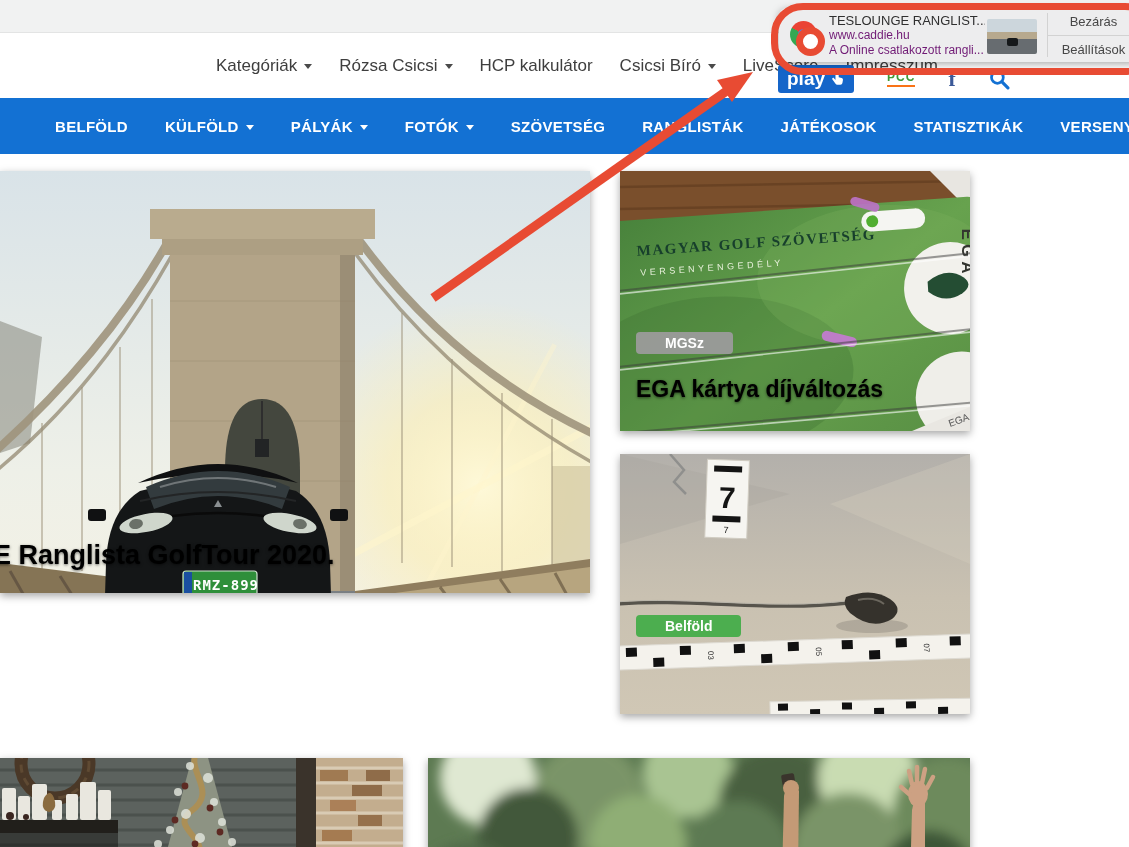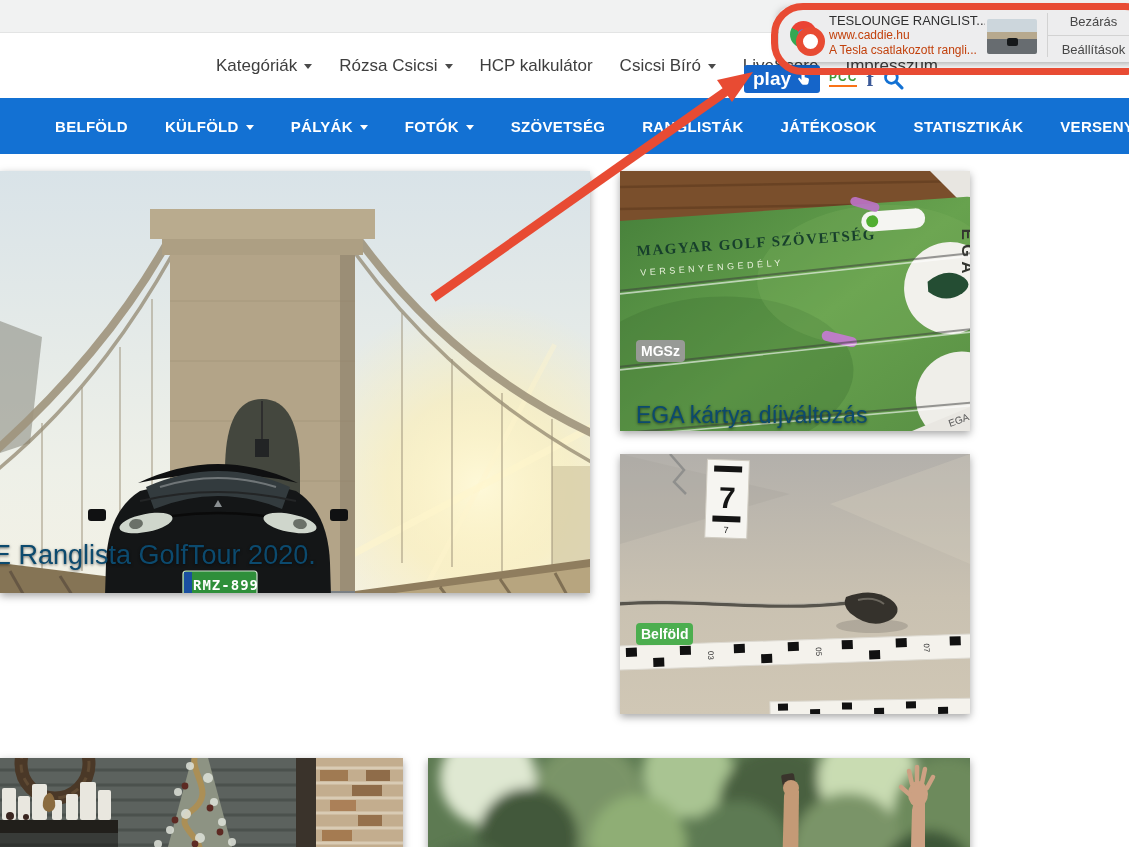--- a/index.html
+++ b/index.html
@@ -11,54 +11,54 @@
   .abs{position:absolute;}
 
   
   .topstrip{left:0;top:0;width:1129px;height:32px;background:#f1f2f2;border-bottom:1px solid #e3e4e4;z-index:1;}
 
   
   .whitenav{left:0;top:33px;width:1129px;height:65px;background:#fff;z-index:2;}
   .nav-links{position:absolute;left:216px;top:0;height:100%;display:flex;align-items:center;gap:27px;}
   .nav-link{font-size:17px;color:#3e3e3e;white-space:nowrap;display:flex;align-items:center;cursor:pointer;}
   .caret{width:0;height:0;border-left:4px solid transparent;border-right:4px solid transparent;border-top:5px solid #4a4a4a;display:inline-block;margin-left:7px;margin-top:2px;}
-  .nav-icons{position:absolute;left:744px;bottom:5px;display:flex;align-items:center;gap:9px;}
+  .nav-icons{position:absolute;left:778px;bottom:5px;display:flex;align-items:center;gap:33px;}
   .play-badge{background:#1565c9;color:#fff;border-radius:3px;height:28px;padding:0 9px;display:flex;align-items:center;gap:5px;font-size:19px;font-weight:bold;cursor:pointer;}
   .pcc{color:#3f9b37;font-weight:bold;font-size:12px;letter-spacing:1px;border-bottom:2px solid #f97316;cursor:pointer;line-height:1.1;}
   .fb{color:#3b5998;font-weight:bold;font-size:22px;cursor:pointer;font-family:"Liberation Serif",serif;}
 
   
   .bluenav{left:0;top:98px;width:1129px;height:56px;background:#1371d3;z-index:2;display:flex;align-items:center;padding-left:55px;gap:37px;box-sizing:border-box;}
   .bnav-item{color:#fff;font-size:15px;font-weight:bold;letter-spacing:.3px;white-space:nowrap;display:flex;align-items:center;cursor:pointer;}
   .bnav-item .caret{border-top-color:#fff;}
 
   
   .card{box-shadow:0 3px 8px rgba(0,0,0,.35);overflow:hidden;background:#ccc;cursor:pointer;}
   .hero-card{left:0;top:171px;width:590px;height:422px;z-index:1;}
   .card-ega{left:620px;top:171px;width:350px;height:260px;z-index:1;}
   .card-otosfa{left:620px;top:454px;width:350px;height:260px;z-index:1;}
   .bottom-left{left:0;top:758px;width:403px;height:200px;z-index:1;}
   .bottom-right{left:428px;top:758px;width:542px;height:200px;z-index:1;}
 
-  .a-title{position:absolute;color:#0c4a6e;font-weight:normal;text-shadow:0 1px 3px rgba(0,0,0,.55);white-space:nowrap;margin-top:26px;}
+  .a-title{position:absolute;color:#000000;font-weight:bold;text-shadow:0 1px 3px rgba(0,0,0,.55);white-space:nowrap;}
   .hero-title{left:-7px;bottom:22px;font-size:27px;}
   .card-title{left:16px;top:205px;font-size:23px;}
-  .badge{position:absolute;left:16px;top:169px;color:#fff;font-weight:bold;font-size:14px;padding:3px 5px;border-radius:4px;}
+  .badge{position:absolute;left:16px;top:161px;color:#fff;font-weight:bold;font-size:14px;padding:3px 29px;border-radius:4px;}
   .badge-gray{background:rgba(155,155,155,.94);}
   .badge-green{background:#4cae4f;}
 
   
   .popup{left:779px;top:8px;width:360px;height:54px;background:#ededee;border-radius:8px;box-shadow:0 2px 8px rgba(0,0,0,.35);z-index:45;cursor:pointer;}
   .chrome-icon{position:absolute;left:11px;top:13px;width:27px;height:27px;border-radius:50%;
     background:conic-gradient(from 300deg,#ea4335 0 120deg,#fbbc05 120deg 240deg,#34a853 240deg 360deg);}
   .chrome-icon .ring{position:absolute;left:50%;top:50%;width:15px;height:15px;margin:-7.5px 0 0 -7.5px;background:#fff;border-radius:50%;}
   .chrome-icon .dot{position:absolute;left:50%;top:50%;width:11px;height:11px;margin:-5.5px 0 0 -5.5px;background:#4285f4;border-radius:50%;}
   .ntexts{position:absolute;left:50px;top:5px;width:156px;line-height:15px;}
   .ntitle{font-size:13px;color:#2f2f2f;white-space:nowrap;overflow:hidden;}
-  .nsub{font-size:12px;color:#c2410c;white-space:nowrap;overflow:hidden;}
+  .nsub{font-size:12px;color:#701a75;white-space:nowrap;overflow:hidden;}
   .nthumb{position:absolute;left:208px;top:11px;width:50px;height:35px;border-radius:2px;overflow:hidden;
     background:linear-gradient(180deg,#ccd6dc 0 38%,#b7a98e 38% 58%,#676c70 58% 100%);}
   .nthumb .mini-car{position:absolute;left:20px;top:19px;width:11px;height:8px;background:#15181a;border-radius:2px;}
   .nvdiv{position:absolute;left:268px;top:5px;width:1px;height:44px;background:#d2d2d2;}
   .nbtn{position:absolute;left:269px;width:91px;height:27px;display:flex;align-items:center;justify-content:center;font-size:13px;color:#474747;cursor:pointer;}
   .nbtn.close{top:0;}
   .nbtn.settings{top:27px;border-top:1px solid #d2d2d2;}
 
   
   .ring{left:771px;top:3px;width:372px;height:58px;border:7px solid #e84b33;border-radius:32px;z-index:50;pointer-events:none;}
@@ -461,21 +461,21 @@
 </svg>
 
 <div class="abs popup">
   <div class="chrome-icon">
       <span class="ring"></span>
       <span class="dot"></span>
     </div>
   <div class="ntexts">
     <div class="ntitle">TESLOUNGE RANGLIST...</div>
     <div class="nsub">www.caddie.hu</div>
-    <div class="nsub">A Tesla csatlakozott rangli...</div>
+    <div class="nsub">A Online csatlakozott rangli...</div>
   </div>
   <div class="nthumb">
       <div class="mini-car"></div>
     </div>
   <div class="nvdiv"></div>
   <div class="nbtn close">Bezárás</div>
   <div class="nbtn settings">Beállítások</div>
 </div>
 
 <div class="abs ring"></div>

